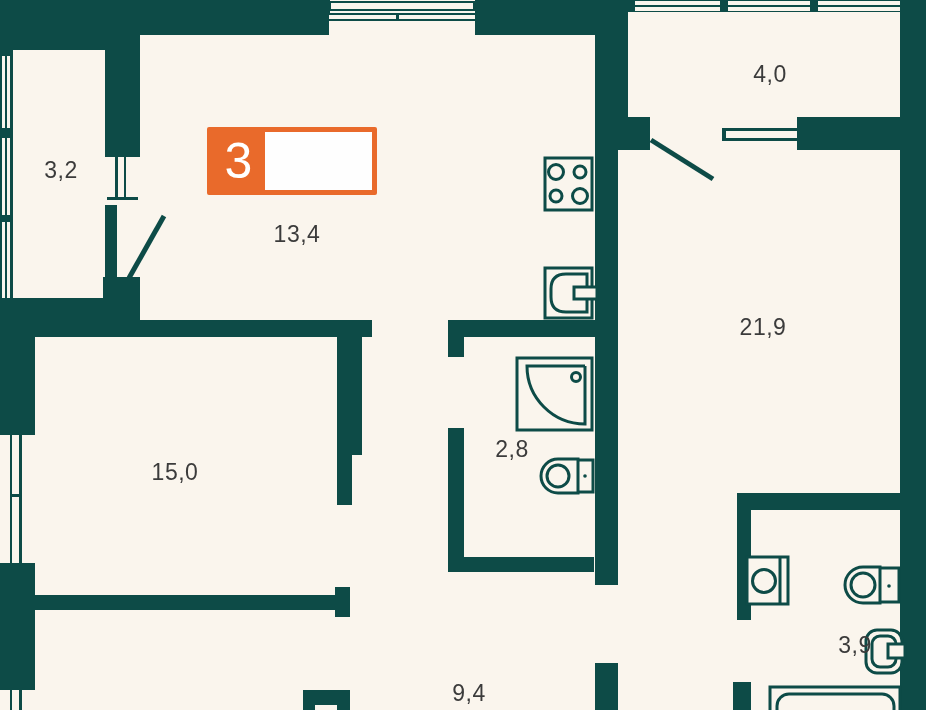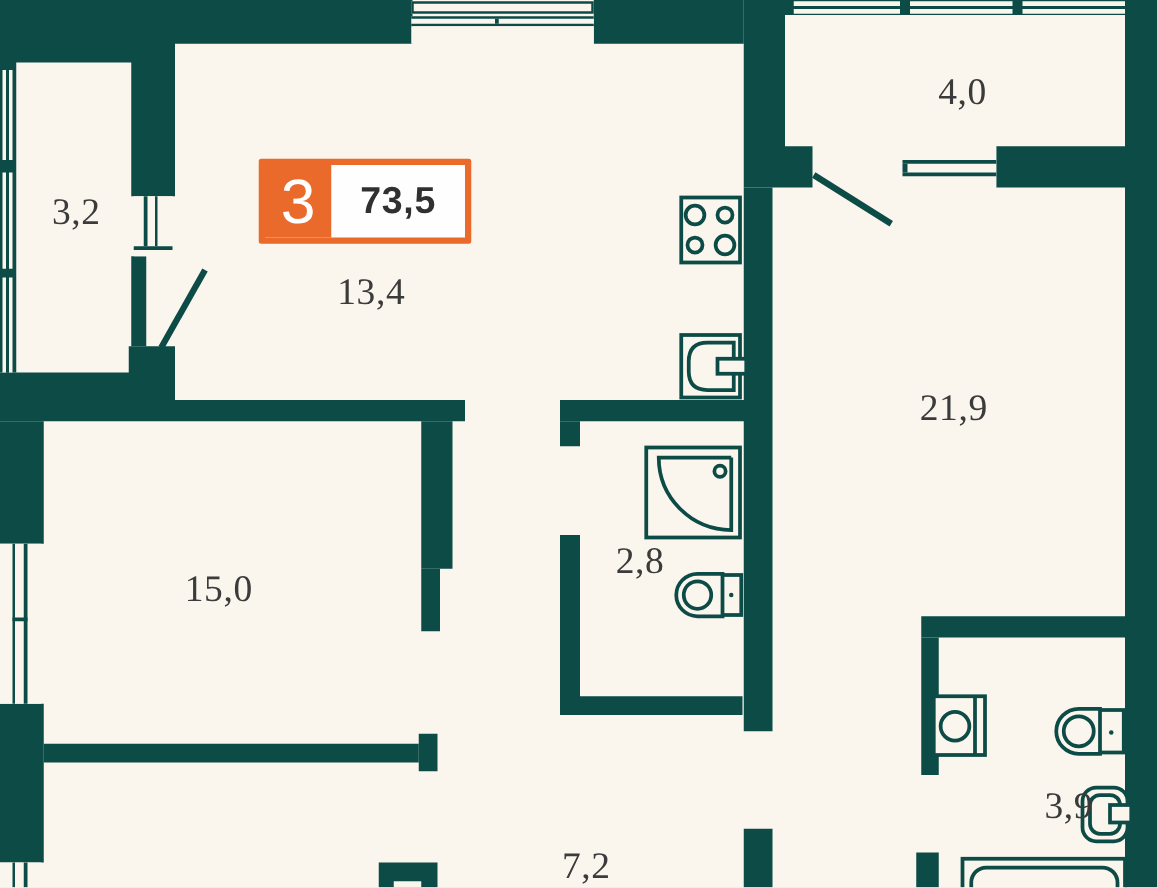--- a/index.html
+++ b/index.html
@@ -7,21 +7,21 @@
     --bg:#faf5ed;
     --accent:#e96a2b;
     --txt:#3b3b3b;
   }
   html,body{margin:0;padding:0;background:#e8e8e8;font-family:"Liberation Sans",sans-serif;}
   #plan{position:relative;width:926px;height:710px;background:var(--bg);overflow:hidden;}
   .w{position:absolute;background:var(--wall);}
   .win{position:absolute;background:var(--bg);}
   .vline,.hline,.tick{position:absolute;background:var(--wall);}
   .notch{position:absolute;background:var(--bg);}
-  .label{position:absolute;transform:translate(-50%,-50%);font-size:30px;color:var(--txt);letter-spacing:.5px;white-space:nowrap;font-family:Liberation Serif, serif;}
+  .label{position:absolute;transform:translate(-50%,-50%);font-size:23px;color:var(--txt);letter-spacing:.5px;white-space:nowrap;}
   .fx{position:absolute;left:0;top:0;}
   .outbox{position:absolute;background:var(--bg);border:2.5px solid var(--wall);box-sizing:border-box;}
   .band{position:absolute;background:var(--bg);border-top:2px solid var(--wall);border-bottom:2px solid var(--wall);box-sizing:border-box;}
   .dblwin{position:absolute;background:linear-gradient(var(--bg) 0 38%,var(--wall) 38% 62%,var(--bg) 62% 100%);}
   .dblwinv{position:absolute;background:linear-gradient(to right,var(--bg) 0 38%,var(--wall) 38% 62%,var(--bg) 62% 100%);}
   #badge{position:absolute;left:207px;top:127px;width:170px;height:68px;border:5px solid var(--accent);background:#fefefe;box-sizing:border-box;display:flex;border-radius:2px;}
   #badge .num{width:53px;background:var(--accent);color:#fff;font-size:50px;font-weight:400;display:flex;align-items:center;justify-content:center;line-height:1;}
   #badge .area{flex:1;display:flex;align-items:center;justify-content:center;font-size:30px;font-weight:700;color:#303030;letter-spacing:.5px;}
 </style>
 </head>
@@ -158,21 +158,20 @@
       <rect x="777" y="694" width="117" height="40" rx="12" fill="none"></rect>
     </g>
   </svg>
 
   <div class="label" style="left:61px;top:170px">3,2</div>
   <div class="label" style="left:297px;top:234px">13,4</div>
   <div class="label" style="left:770px;top:74px">4,0</div>
   <div class="label" style="left:763px;top:327px">21,9</div>
   <div class="label" style="left:175px;top:472px">15,0</div>
   <div class="label" style="left:512px;top:449px">2,8</div>
-  <div class="label" style="left:469px;top:693px">7,2</div>
+  <div class="label" style="left:469px;top:693px">9,4</div>
   <div class="label" style="left:855px;top:645px">3,9</div>
 
   <div id="badge">
     <div class="num">3</div>
-    <div class="area">73,5</div>
   </div>
 
 </div>
 
 </body></html>

